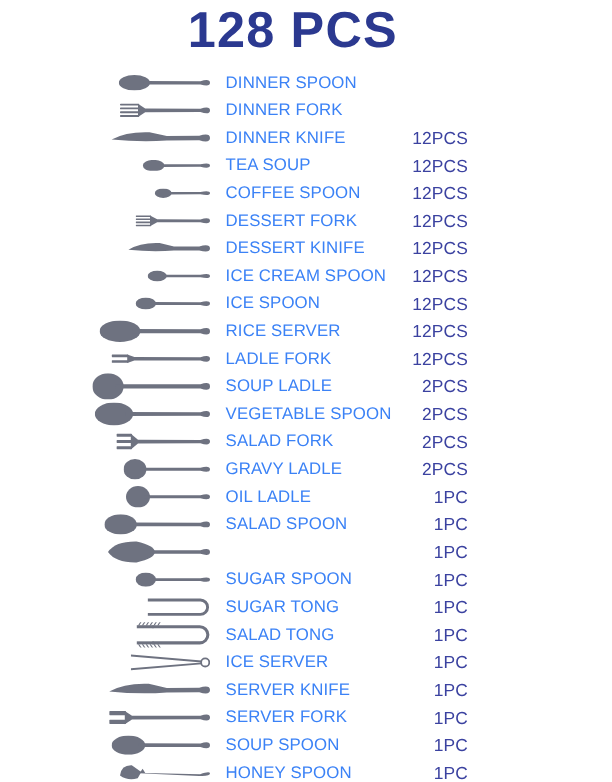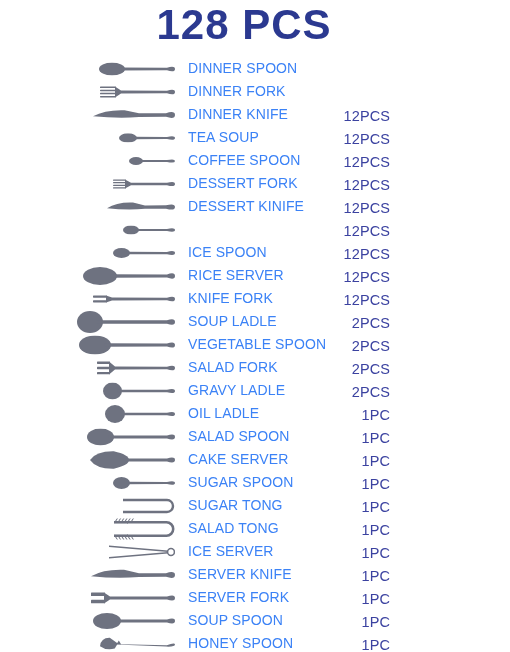--- a/index.html
+++ b/index.html
@@ -155,20 +155,21 @@
         <div class="label">DESSERT KINIFE</div>
         <div class="qty">12PCS</div>
       </div>
       <div class="row">
         <div class="icon-cell">
           <svg width="52" height="9" viewBox="0 0 52 9" fill="#6E7280">
             <ellipse cx="8" cy="4.5" rx="8" ry="4.5"></ellipse>
             <path d="M12.8 3.4 L44 3.51 Q52 1.75 52 4.5 Q52 7.25 44 5.49 L12.8 5.6 Z"></path>
           </svg>
         </div>
+        <div class="label">ICE CREAM SPOON</div>
         <div class="qty">12PCS</div>
       </div>
       <div class="row">
         <div class="icon-cell">
           <svg width="62" height="10" viewBox="0 0 62 10" fill="#6E7280">
             <ellipse cx="8.5" cy="5" rx="8.5" ry="5"></ellipse>
             <path d="M13.600000000000001 3.75 L54 3.875 Q62 1.875 62 5 Q62 8.125 54 6.125 L13.600000000000001 6.25 Z"></path>
           </svg>
         </div>
         <div class="label">ICE SPOON</div>
@@ -185,21 +186,21 @@
         <div class="qty">2PCS</div>
       </div>
       <div class="row">
         <div class="icon-cell">
           <svg width="82" height="9" viewBox="0 0 82 9" fill="#6E7280">
             <rect x="0" y="1" width="14" height="2.216666666666667" rx="0.6"></rect>
             <rect x="0" y="5.666666666666667" width="14" height="2.216666666666667" rx="0.6"></rect>
             <path d="M13 1 L19 3 L74 3.15 Q82 0.5999999999999996 82 4.5 Q82 8.4 74 5.85 L19 6 L13 8 Z"></path>
           </svg>
         </div>
-        <div class="label">KNIFE FORK</div>
+        <div class="label">LADLE FORK</div>
         <div class="qty">2PCS</div>
       </div>
       <div class="row">
         <div class="icon-cell">
           <svg width="98" height="22" viewBox="0 0 98 22" fill="#6E7280">
             <ellipse cx="13" cy="11" rx="13" ry="11"></ellipse>
             <path d="M19.5 9.3 L90 9.3 Q98 6.58 98 11 Q98 15.42 90 12.7 L19.5 12.7 Z"></path>
           </svg>
         </div>
         <div class="label">SOUP LADLE</div>
@@ -257,21 +258,20 @@
         <div class="label">SALAD SPOON</div>
         <div class="qty">1PC</div>
       </div>
       <div class="row">
         <div class="icon-cell">
           <svg width="86" height="19" viewBox="0 0 86 19" fill="#6E7280">
             <path d="M1 9.5 Q7.199999999999999 0.5 24.8 0.8 Q40 4.275 40 9.5 Q40 14.725 24.8 18.2 Q7.199999999999999 18.5 1 9.5 Z"></path>
             <path d="M38 8 L78 8 Q86 5.6 86 9.5 Q86 13.4 78 11 L38 11 Z"></path>
           </svg>
         </div>
-        <div class="label">CAKE SERVER</div>
         <div class="qty">1PC</div>
       </div>
       <div class="row">
         <div class="icon-cell">
           <svg width="62" height="12" viewBox="0 0 62 12" fill="#6E7280">
             <ellipse cx="8.5" cy="6" rx="8.5" ry="6"></ellipse>
             <path d="M13.600000000000001 4.8 L54 4.92 Q62 3 62 6 Q62 9 54 7.08 L13.600000000000001 7.2 Z"></path>
           </svg>
         </div>
         <div class="label">SUGAR SPOON</div>

